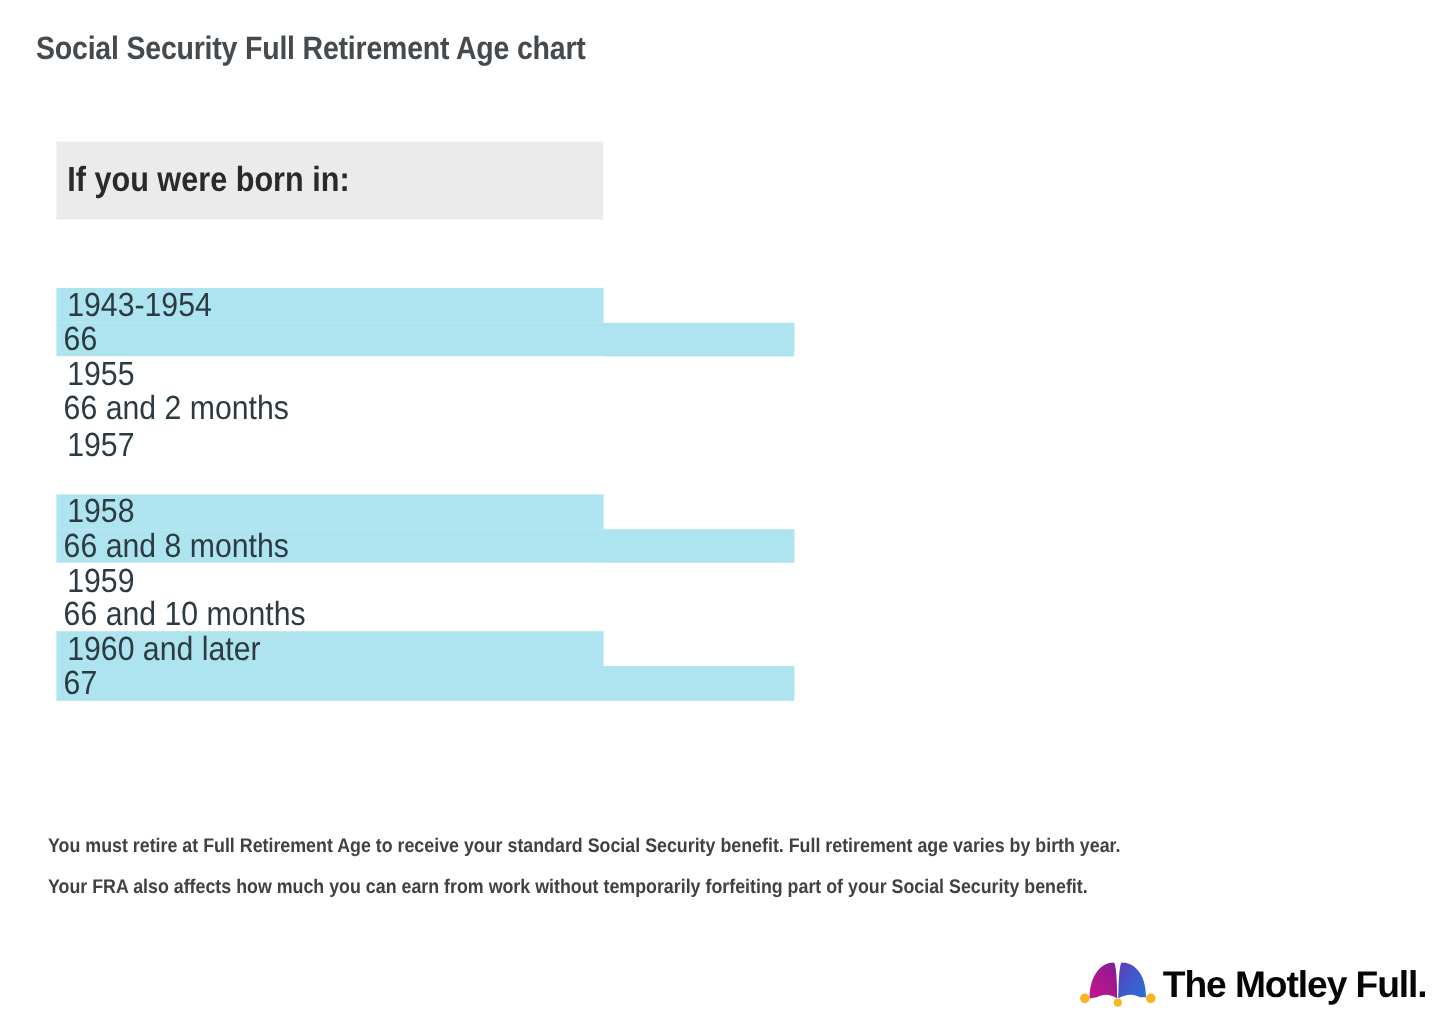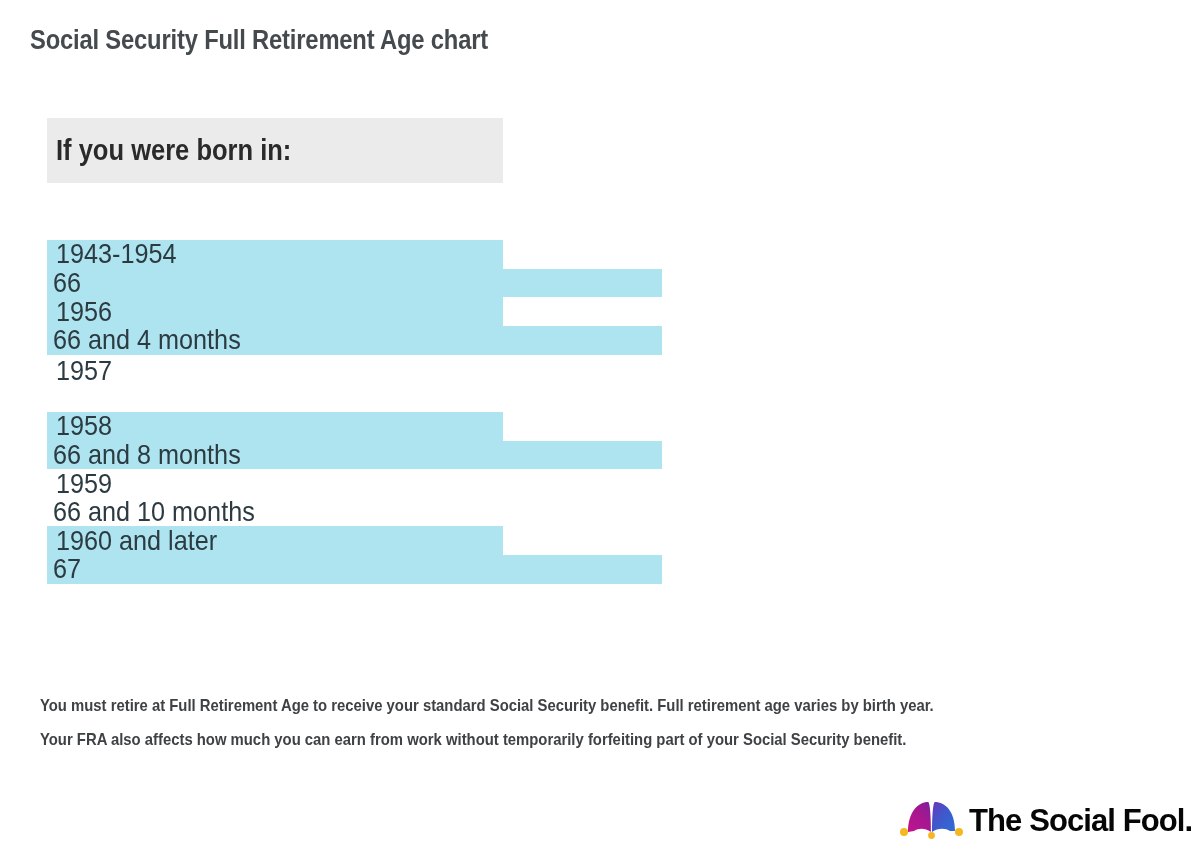--- a/index.html
+++ b/index.html
@@ -149,30 +149,30 @@
   <div class="trow drow shade">
     <div class="cell cell-a">
       <span class="dtext">1943-1954</span>
     </div>
     <div class="cell cell-gap"></div>
     <div class="cell cell-b">
       <span class="dtext">66</span>
     </div>
   </div>
 
-
-  <div class="trow drow shade">
-    <div class="cell cell-a">
-      <span class="dtext">1956</span>
-    </div>
-    <div class="cell cell-gap"></div>
-    <div class="cell cell-b">
-      <span class="dtext">66 and 4 months</span>
-    </div>
-  </div>
+  <div class="trow drow plain">
+    <div class="cell cell-a">
+      <span class="dtext">1955</span>
+    </div>
+    <div class="cell cell-gap"></div>
+    <div class="cell cell-b">
+      <span class="dtext">66 and 2 months</span>
+    </div>
+  </div>
+
 
   <div class="trow drow plain">
     <div class="cell cell-a">
       <span class="dtext">1957</span>
     </div>
     <div class="cell cell-gap"></div>
   </div>
 
   <div class="trow drow shade">
     <div class="cell cell-a">
@@ -227,14 +227,14 @@
     </defs>
 
     <path d="M10 34 C10 14 20 4 30 4 C33 4 33 34 33 34 C27 30 21 30 16 33 Z" fill="url(#gradLeft)"></path>
 
     <path d="M57 33 C57 13 47 4 37 4 C34 4 34 34 34 34 C40 30 47 30 52 33 Z" fill="url(#gradRight)"></path>
 
     <circle cx="6" cy="34" r="4" fill="#f5b820"></circle>
     <circle cx="33.5" cy="37.5" r="3.4" fill="#f5b820"></circle>
     <circle cx="61" cy="34" r="4" fill="#f5b820"></circle>
   </svg>
-  <span id="logo-wordmark">The Social Fool.</span>
+  <span id="logo-wordmark">The Motley Full.</span>
 </div>
 
 </body></html>

